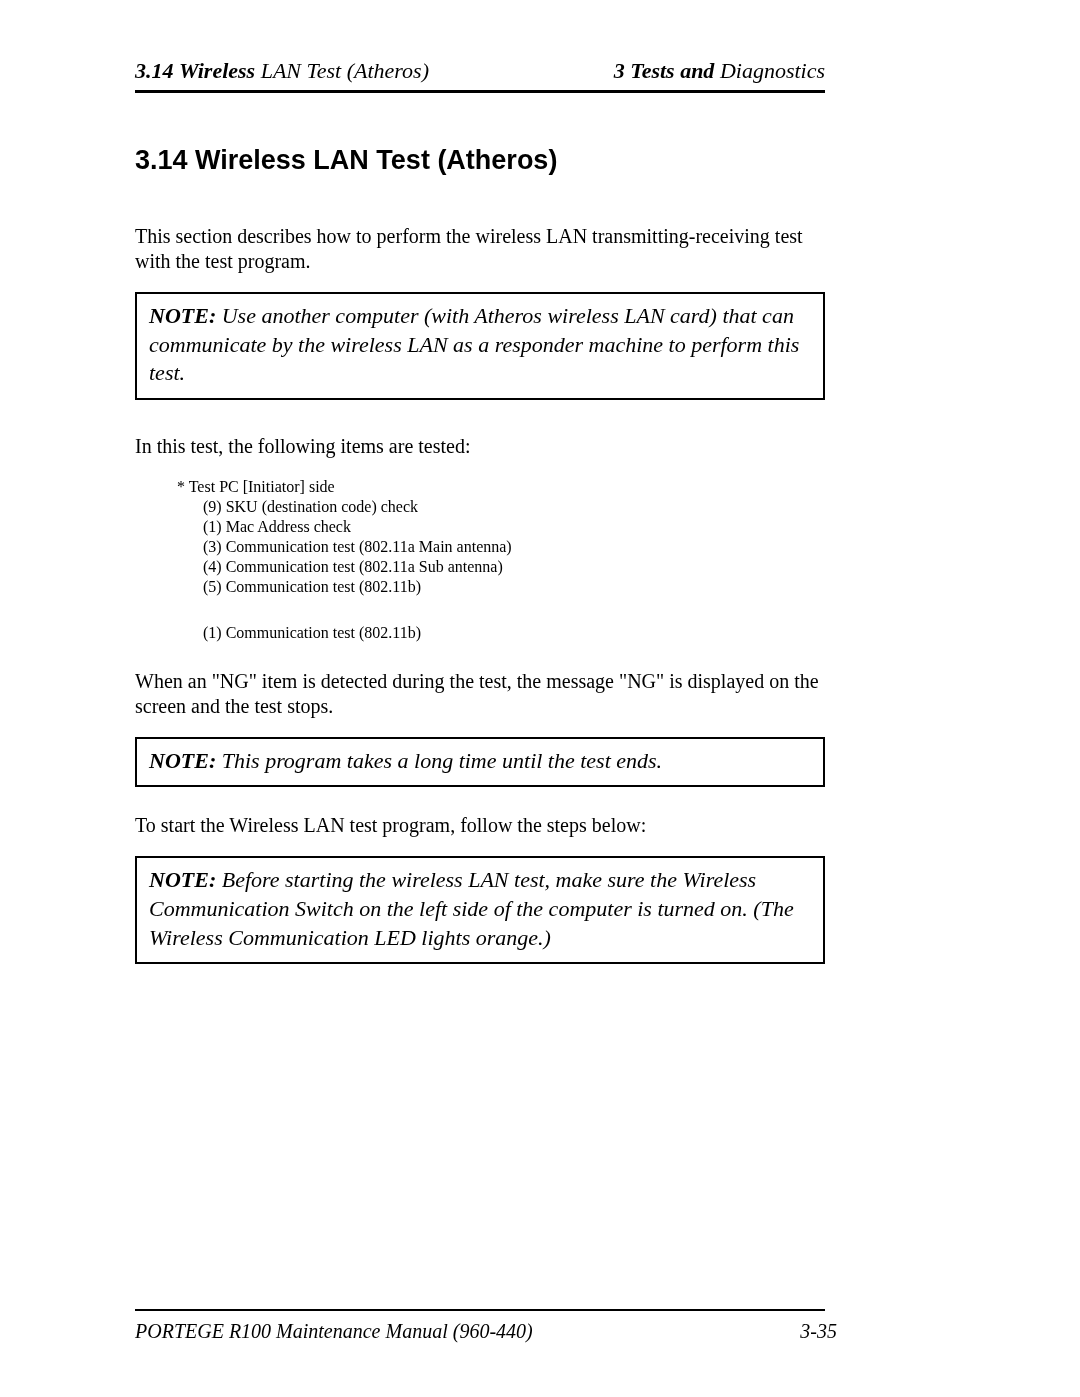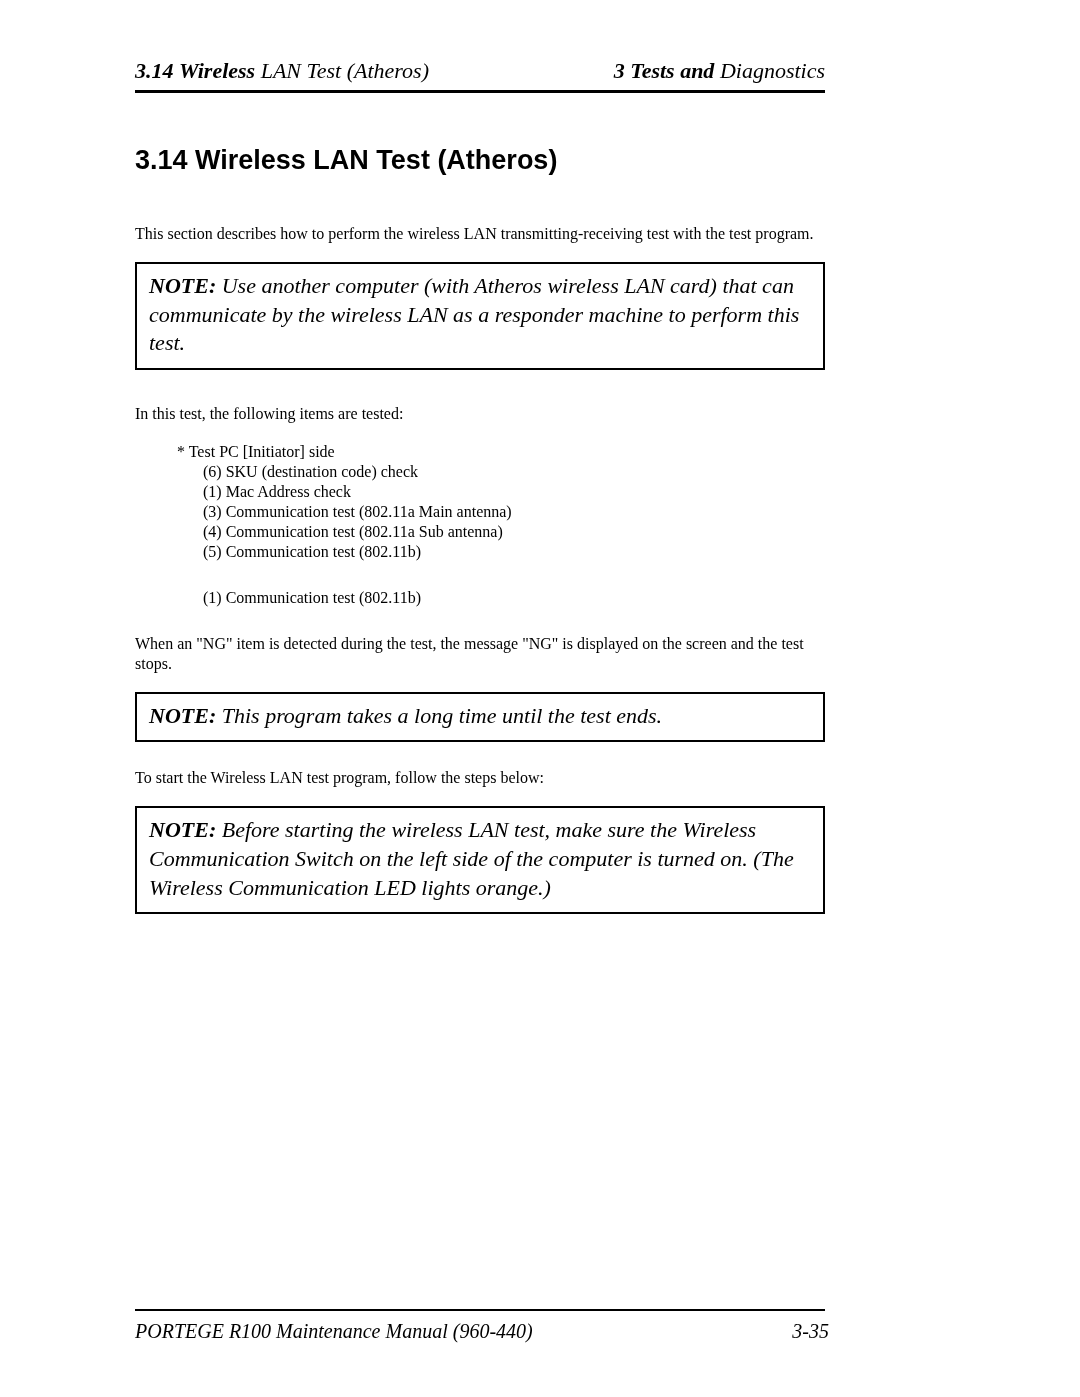--- a/index.html
+++ b/index.html
@@ -33,21 +33,21 @@
     margin-top: 2px;
   }
   .h1 {
     font-family: Arial, Helvetica, sans-serif;
     font-weight: bold;
     font-size: 27px;
     margin-top: 52px;
     margin-bottom: 48px;
   }
   .para {
-    font-size: 16px;
+    font-size: 20px;
     line-height: 1.25;
     margin-bottom: 18px;
   }
   .note-box {
     border: 2px solid #000;
     padding: 8px 12px 10px 12px;
     font-size: 22px;
     font-style: italic;
     line-height: 1.3;
     margin-bottom: 34px;
@@ -72,21 +72,21 @@
     position: absolute;
     left: 135px;
     right: 135px;
     bottom: 86px;
     height: 2px;
     background: #000;
   }
   .footer {
     position: absolute;
     left: 135px;
-    right: 131px;
+    right: 123px;
     bottom: 54px;
     display: flex;
     justify-content: space-between;
     font-size: 20px;
     font-style: italic;
     text-align: right;
   }
 </style>
 </head>
 <body>
@@ -110,21 +110,21 @@
   <div class="para">This section describes how to perform the wireless LAN transmitting-receiving test with the test program.</div>
 
   <div class="note-box">
     <span class="note-label">NOTE:</span><span>  Use another computer (with Atheros wireless LAN card) that can communicate by the wireless LAN as a responder machine to perform this test.</span>
   </div>
 
   <div class="para">In this test, the following items are tested:</div>
 
   <div class="list-block">
     <div class="list-header">* Test PC [Initiator] side</div>
-    <div class="list-item">(6) SKU (destination code) check</div>
+    <div class="list-item">(9) SKU (destination code) check</div>
     <div class="list-item">(1) Mac Address check</div>
     <div class="list-item">(3) Communication test (802.11a Main antenna)</div>
     <div class="list-item">(4) Communication test (802.11a Sub antenna)</div>
     <div class="list-item">(5) Communication test (802.11b)</div>
   </div>
 
   <div class="list-block">
     <div class="list-item">(1) Communication test (802.11b)</div>
   </div>
 

